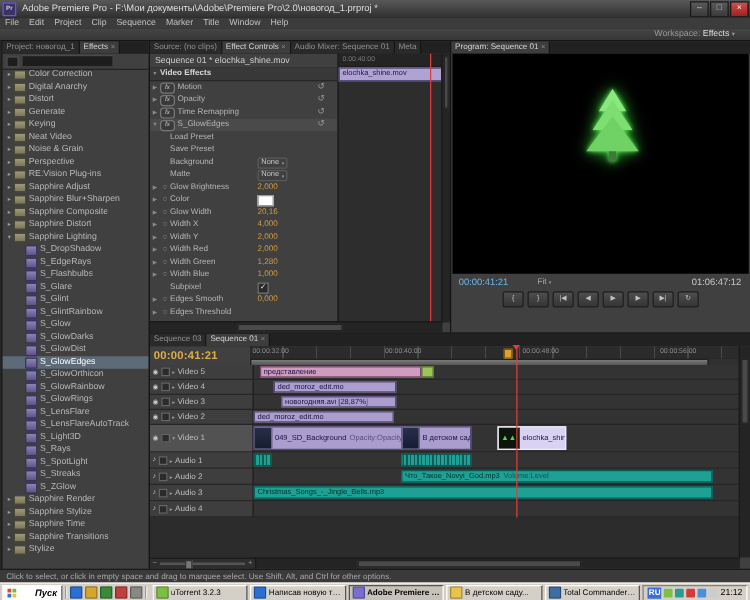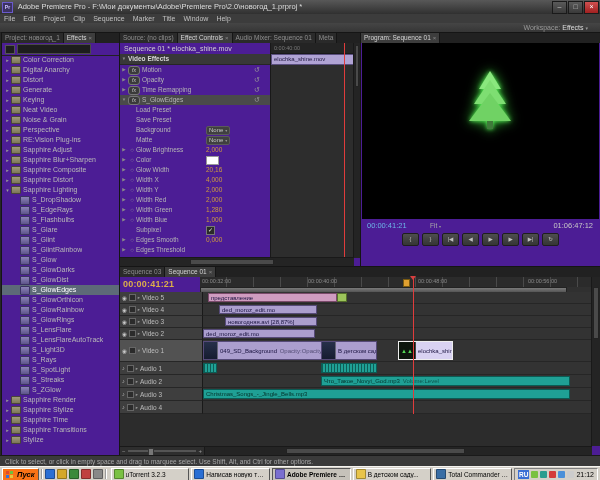--- a/index.html
+++ b/index.html
@@ -16,21 +16,21 @@
   .winbtn.close{background:linear-gradient(#d05050,#a02020);color:#fff;}
   #menu-items{position:absolute;left:0;top:14px;width:600px;height:9px;background:#3c3c3c;border-bottom:1px solid #232323;
               display:flex;color:#c0c0c0;font-size:7px;line-height:9px;}
   .menu-item{padding:0 4px;}
   #wsbar{position:absolute;left:0;top:23px;width:600px;height:9px;background:linear-gradient(#454545,#363636);
          border-bottom:1px solid #202020;font-size:7px;line-height:9px;color:#999;}
   #ws-right{position:absolute;right:12px;top:0;}
   #ws-value{color:#ddd;}
   #ws-caret{color:#999;font-size:5px;}
   
-  .panel{position:absolute;background:#4c1d95;border:1px solid #151515;}
+  .panel{position:absolute;background:#404040;border:1px solid #151515;}
   .tabbar{position:absolute;left:0;top:0;right:0;height:10px;background:#212121;display:flex;font-size:6.5px;
           line-height:10px;color:#8f8f8f;overflow:hidden;white-space:nowrap;}
   .tab{padding:0 3px;background:#2a2a2a;border-right:1px solid #151515;display:flex;gap:2px;align-items:center;height:10px;}
   .tab.active{background:#3d3d3d;color:#d5d5d5;}
   .tabx{color:#888;font-size:6px;}
   
   #fx-panel{left:1px;top:32px;width:117px;height:423px;}
   #fx-searchrow{position:absolute;left:0;top:10px;right:0;height:12px;border-bottom:1px solid #222;display:flex;
                 align-items:center;gap:2px;padding-left:3px;}
   #fx-search-icon{width:8px;height:7px;background:#1d1d1d;border:1px solid #555;}
@@ -139,22 +139,22 @@
   #tl-hscroll .thumb{position:absolute;top:1px;bottom:1px;left:22%;width:45%;background:#4a4a4a;border:1px solid #222;}
   #tl-zoom{position:absolute;left:0;bottom:1px;width:80px;height:8px;background:#2e2e2e;border-top:1px solid #191919;
            border-right:1px solid #191919;display:flex;align-items:center;gap:2px;padding:0 2px;color:#999;font-size:6px;}
   #tl-zoom .ztrack{flex:1;height:2px;background:#555;position:relative;}
   #tl-zoom .zthumb{position:absolute;left:30%;top:-2px;width:4px;height:6px;background:#777;border:1px solid #333;}
   
   #statusbar{position:absolute;left:0;top:455px;width:600px;height:11px;background:#3a3a3a;border-top:1px solid #1a1a1a;
              color:#a8a8a8;font-size:6.5px;line-height:11px;padding-left:5px;overflow:hidden;white-space:nowrap;}
   #taskbar{position:absolute;left:0;top:466px;width:600px;height:14px;background:#d4d0c8;border-top:1px solid #f5f4f0;
            display:flex;align-items:center;font-size:7px;color:#000;}
-  #startbtn{height:11px;margin-left:2px;padding:0 3px;background:#f97316;border:1px solid;border-color:#fff #555 #555 #fff;
-            display:flex;align-items:center;gap:4px;font-weight:bold;font-size:7.5px;font-style:italic;}
+  #startbtn{height:11px;margin-left:2px;padding:0 3px;background:#ffffff;border:1px solid;border-color:#fff #555 #555 #fff;
+            display:flex;align-items:center;gap:15px;font-weight:bold;font-size:7.5px;font-style:italic;}
   .winlogo{display:grid;grid-template-columns:3px 3px;grid-template-rows:3px 3px;gap:1px;}
   .winlogo i{display:block;width:3px;height:3px;}
   .wl1{background:#e04a2a;}.wl2{background:#6fbf3f;}.wl3{background:#3a6fd4;}.wl4{background:#e8c43a;}
   .tsep{width:1px;height:10px;background:#9a9a9a;border-right:1px solid #fff;margin:0 2px;}
   #quick-launch{display:flex;gap:2px;align-items:center;}
   .qlicon{width:8px;height:8px;border-radius:1px;border:1px solid rgba(0,0,0,.3);}
   #task-buttons{display:flex;flex:1;overflow:hidden;margin-left:2px;min-width:0;}
   .tbtn{height:11px;flex:0 1 78px;min-width:0;margin-right:2px;padding:0 2px;background:#d4d0c8;border:1px solid;
         border-color:#fff #555 #555 #fff;display:flex;align-items:center;gap:2px;overflow:hidden;white-space:nowrap;
         font-size:6.5px;}

